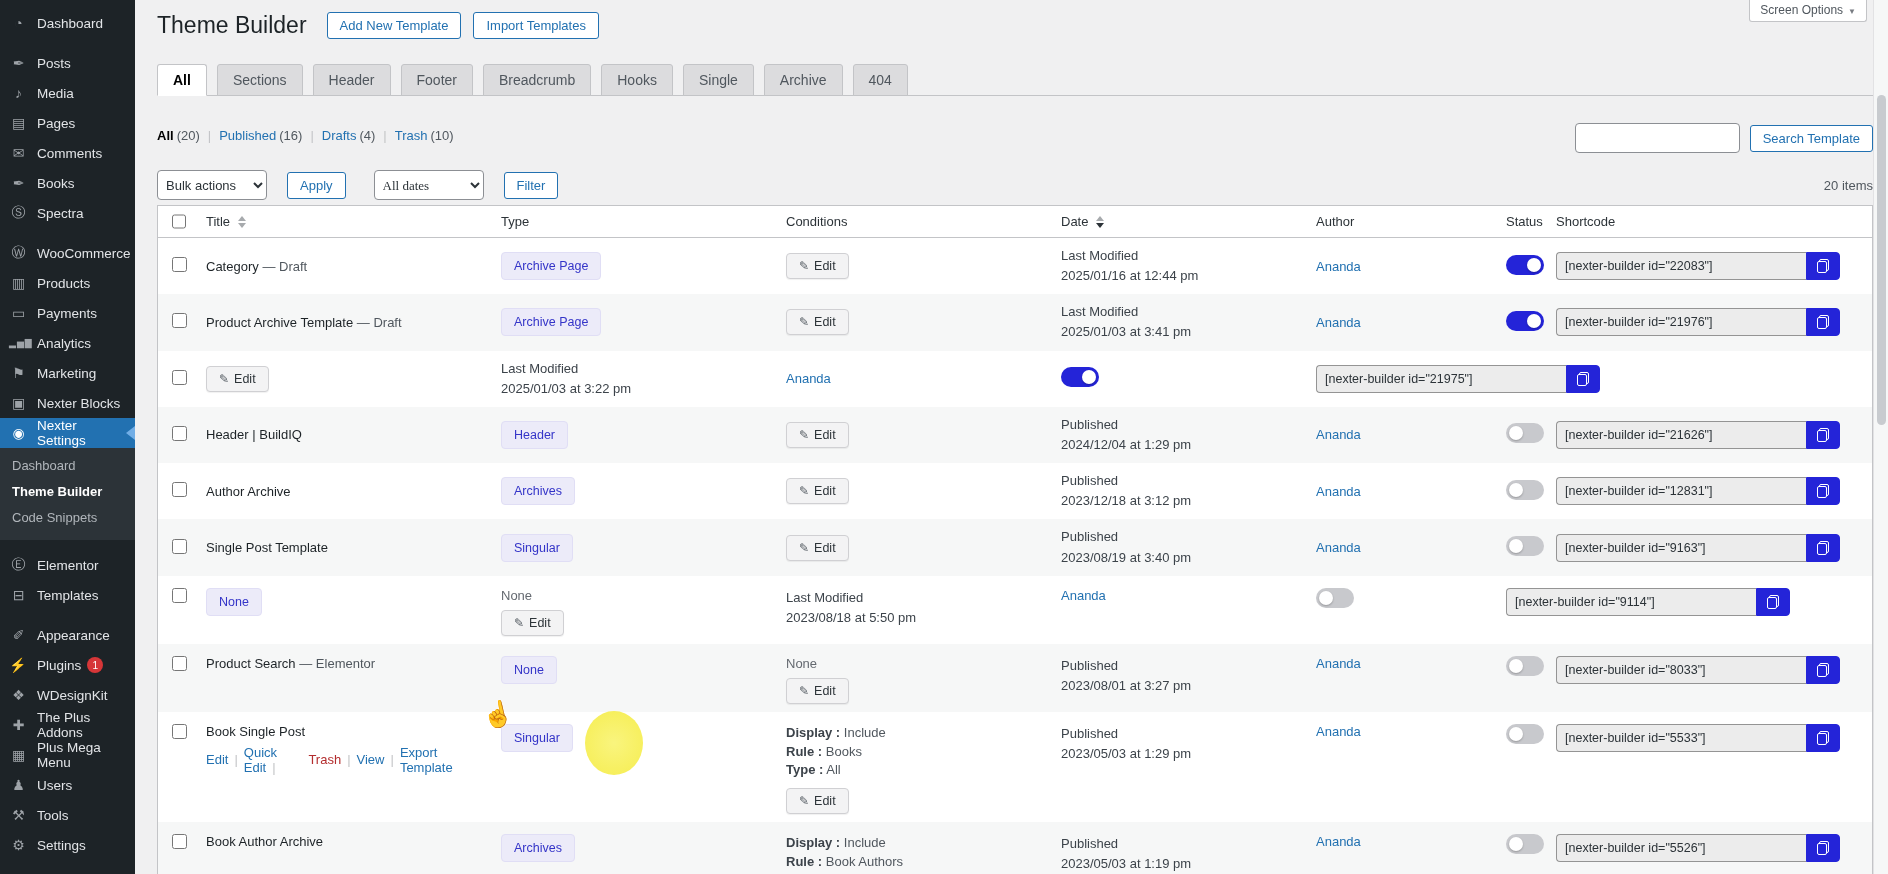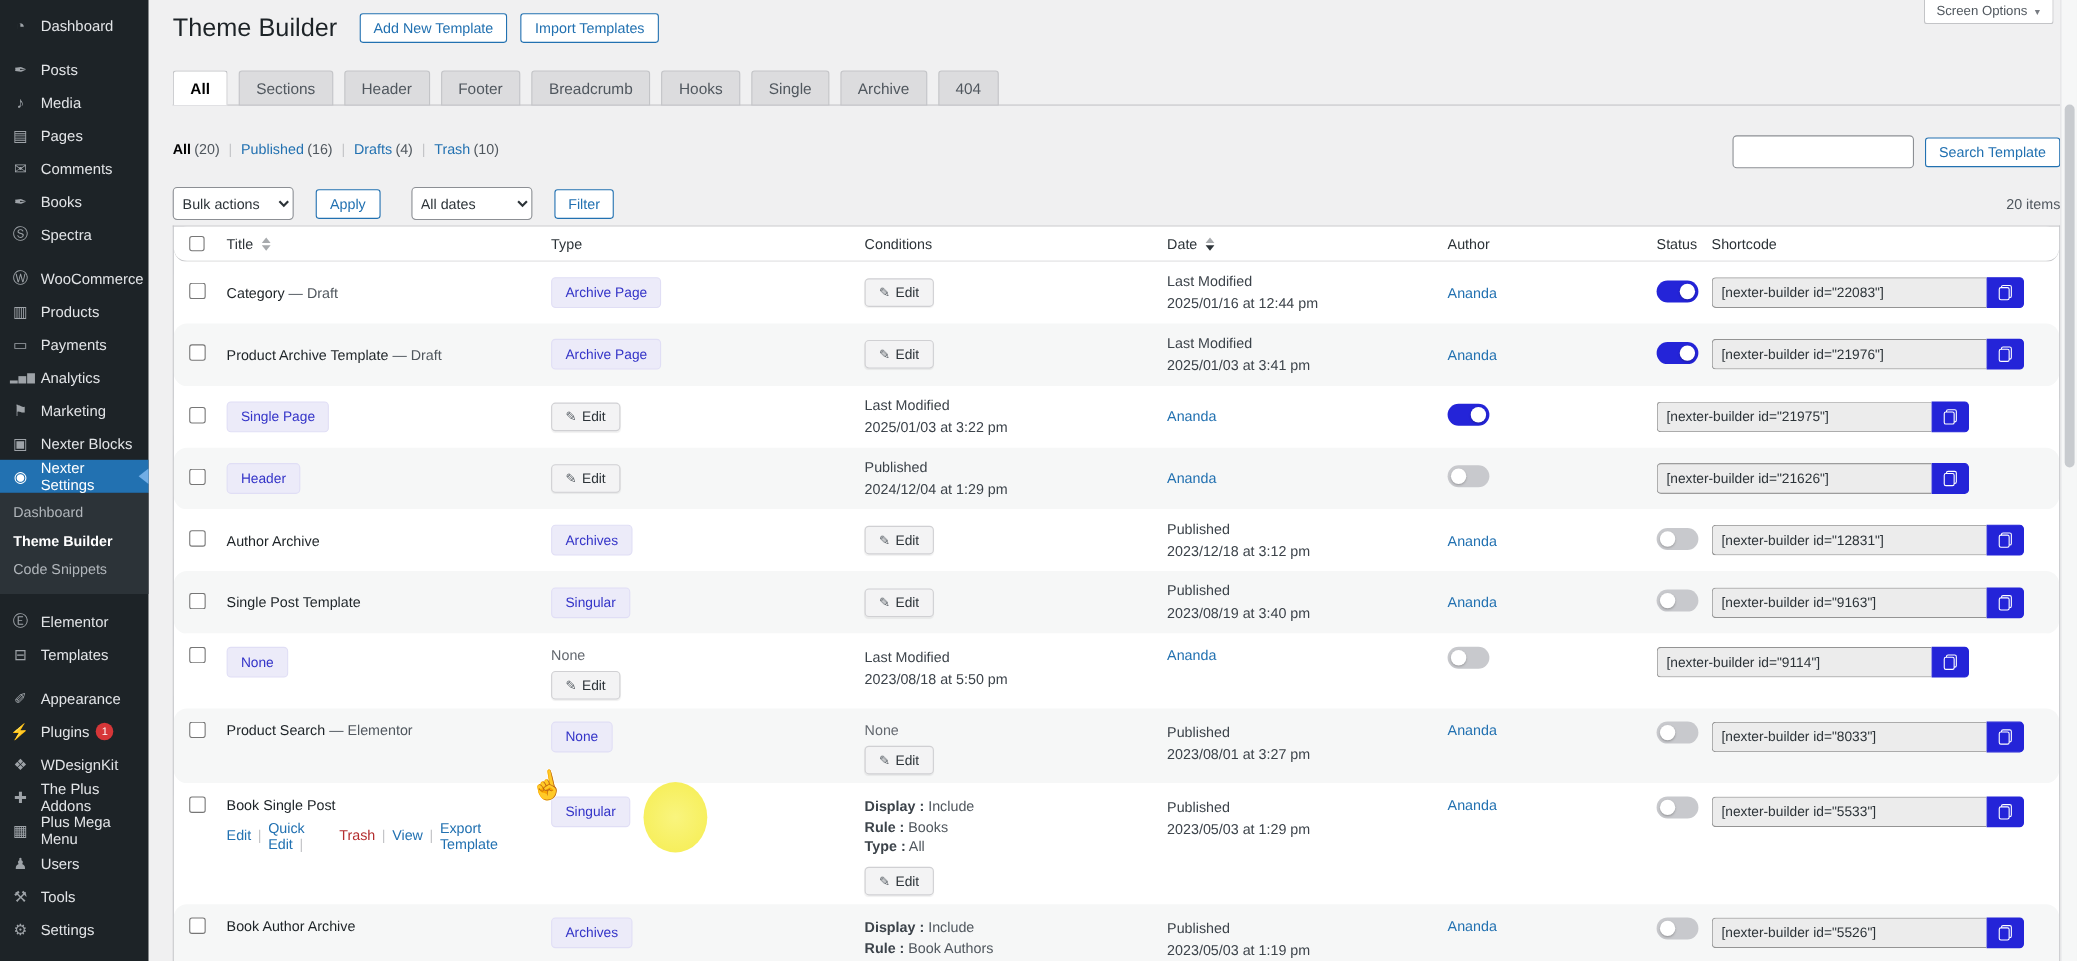--- a/index.html
+++ b/index.html
@@ -45,21 +45,21 @@
   .search-box { position:absolute; top:123px; right:15px; display:flex; gap:10px; align-items:center; }
   .search-input { width:165px; height:30px; border:1px solid #8c8f94; border-radius:4px; background:#fff; padding:0 8px; font-size:13px; font-family:inherit; }
 
   
   .toolbar { position:absolute; left:157px; right:15px; top:170px; display:flex; align-items:center; gap:20px; }
   .wp-select { height:30px; border:1px solid #8c8f94; border-radius:4px; background:#fff; color:#2c3338; font-size:13px; font-family:inherit; padding:0 4px; min-width:110px; }
   .items-count { margin-left:auto; color:#50575e; font-size:13px; }
 
   
   .list-table { position:absolute; left:157px; right:15px; top:205px; bottom:0; background:#fff; border:1px solid #c3c4c7; border-bottom:none; overflow:hidden; }
-  .trow { display:grid; grid-template-columns:38px 295px 285px 275px 255px 190px 50px 1fr; align-items:center;border-radius:12px; }
+  .trow { display:grid; grid-template-columns:38px 295px 285px 275px 255px 190px 50px 1fr; align-items:center; }
   .thead { border-bottom:1px solid #c3c4c7; background:#fff; }
   .thead > div { padding:8px 10px; font-size:13px; color:#2c3338; display:flex; align-items:center; gap:4px; }
   .sort-arrows { display:inline-flex; flex-direction:column; gap:2px; margin-left:4px; }
   .arr { width:0; height:0; border-left:4px solid transparent; border-right:4px solid transparent; }
   .arr.up { border-bottom:5px solid #a7aaad; }
   .arr.down { border-top:5px solid #a7aaad; }
   .arr.down.filled { border-top-color:#2c3338; }
   .cell { padding:8px 10px; font-size:13px; color:#3c434a; }
   .data-row:nth-child(odd) { background:#f6f7f7; }
   .data-row:nth-child(even) { background:#fff; }
@@ -246,21 +246,21 @@
 </div>
 
 <div class="search-box">
   <input class="search-input" type="text" value="" style="">
   <button class="btn-outline">Search Template</button>
 </div>
 
 <div class="toolbar">
   <select class="wp-select"><option>Bulk actions</option></select>
   <button class="btn-outline">Apply</button>
-  <select class="wp-select" style="margin-left:8px;"><option>All dates</option></select>
+  <select class="wp-select" style="margin-left:8px;font-family:Liberation Serif, serif;"><option>All dates</option></select>
   <button class="btn-outline">Filter</button>
   <span class="items-count">20 items</span>
 </div>
 
 <div class="list-table">
 
   <div class="trow thead">
     <div>
         <input type="checkbox" style="">
       </div>
@@ -328,21 +328,20 @@
           <span class="sc-input">[nexter-builder id="21976"]</span>
           <span class="sc-copy">
             <span class="copy-icon"></span>
           </span>
         </span>
       </div>
   </div>
 
   <div class="trow data-row r-std">
     <div class="cell"><input type="checkbox" style=""></div>
-    <div class="cell"><span class="badge-type">Single Page</span></div>
     <div class="cell"><button class="btn-edit">
           <span class="pencil">✎</span>
           <span>Edit</span>
         </button></div>
     <div class="cell date-cell">
         <div>Last Modified</div>
         <div>2025/01/03 at 3:22 pm</div>
       </div>
     <div class="cell"><a class="author-link">Ananda</a></div>
     <div class="cell"><span class="toggle" data-state="on"></span></div>
@@ -351,20 +350,21 @@
           <span class="sc-input">[nexter-builder id="21975"]</span>
           <span class="sc-copy">
             <span class="copy-icon"></span>
           </span>
         </span>
       </div>
   </div>
 
   <div class="trow data-row r-std">
     <div class="cell"><input type="checkbox" style=""></div>
+    <div class="cell title-cell"><b>Header | BuildIQ</b></div>
     <div class="cell"><span class="badge-type">Header</span></div>
     <div class="cell"><button class="btn-edit">
           <span class="pencil">✎</span>
           <span>Edit</span>
         </button></div>
     <div class="cell date-cell">
         <div>Published</div>
         <div>2024/12/04 at 1:29 pm</div>
       </div>
     <div class="cell"><a class="author-link">Ananda</a></div>

